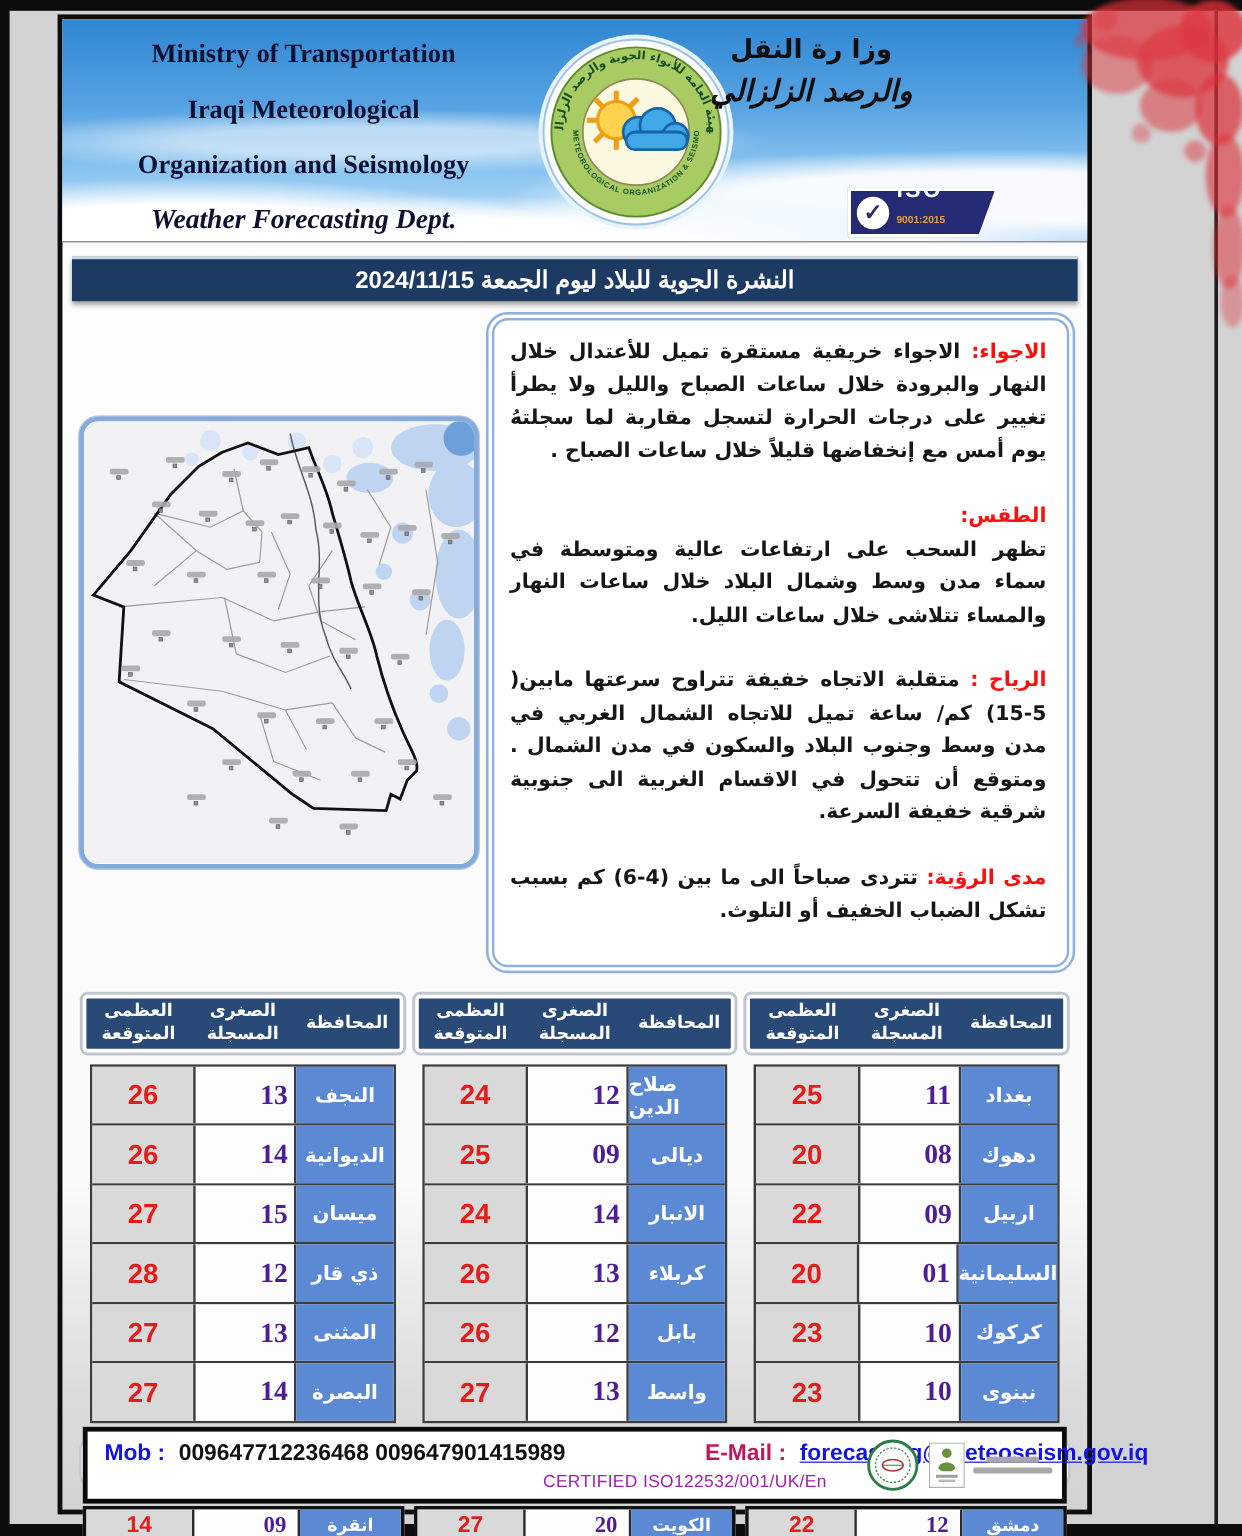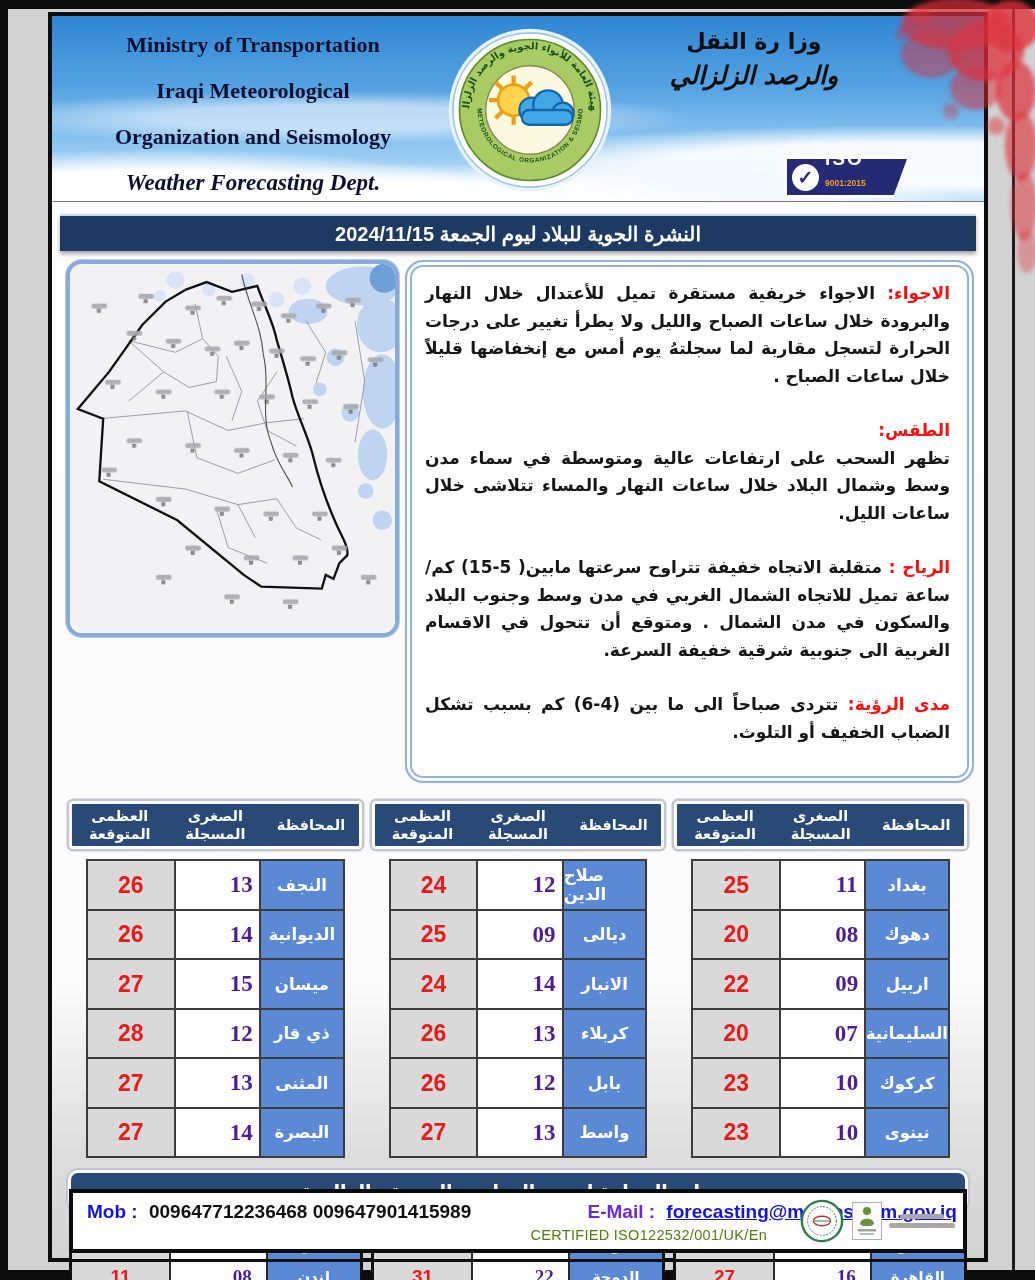--- a/index.html
+++ b/index.html
@@ -2,21 +2,21 @@
 <html><head>
 <meta charset="utf-8">
 <style>
   html,body{margin:0;padding:0;width:1035px;height:1280px;overflow:hidden;background:#0c0c0c;}
   *{box-sizing:border-box;}
 
   .mat{position:absolute;left:8px;top:9px;right:0;bottom:10px;background:#d2d2d2;}
   .mat::after{content:"";position:absolute;right:20px;top:0;bottom:0;width:3px;background:#1c1c1c;}
 
   .document{
-    position:absolute;left:48px;top:12px;width:940px;height:1250px;
+    position:absolute;left:48px;top:12px;width:862px;height:1250px;
     border:4px solid #0d0d0d;
     background:linear-gradient(180deg,#fdfdfd 0%,#fbfbfb 78%,#dcdcdc 92%,#d3d3d3 100%);
   }
 
   
   .header{
     position:relative;height:186px;border-bottom:1px solid #7a7a7a;
     background:
       radial-gradient(55% 42% at 12% 102%, #ffffff 0 44%, rgba(255,255,255,0) 72%),
       radial-gradient(48% 38% at 40% 108%, #fdfeff 0 48%, rgba(255,255,255,0) 75%),
@@ -47,41 +47,41 @@
   .iso-text i{font-style:normal;color:#f0a030;font-size:8.5px;font-weight:bold;margin-top:1px;}
   .iso-text u{text-decoration:none;font-size:7.5px;letter-spacing:1.5px;margin-top:1px;}
 
   
   .title-bar{margin:12px 8px 0;height:37px;background:#1d3a63;color:#fff;direction:rtl;
     display:flex;align-items:center;justify-content:center;
     font-family:Liberation Sans, sans-serif;font-weight:bold;font-size:20px;
     border-top:2px solid #cdd6e4;box-shadow:0 3px 4px rgba(0,0,0,.35);}
 
   
-  .content{display:flex;padding:9px 10px 12px 14px;align-items:flex-start;}
+  .content{display:flex;padding:9px 10px 12px 14px;align-items:center;}
   .map-panel{flex:none;width:333px;height:377px;border-radius:16px;border:4px solid #85abdb;
     box-shadow:inset 0 0 0 3px #ffffff,0 0 0 1px #b9cce6;overflow:hidden;background:#f2f2f4;}
   .map-panel svg{display:block;width:100%;height:100%;}
   .forecast-panel{flex:1;margin-left:6px;min-height:392px;background:#fff;border:2px solid #8fb1dd;
     border-radius:18px;box-shadow:inset 0 0 0 3px #ffffff,inset 0 0 0 5px #8fb1dd;
     padding:18px 22px 8px 18px;direction:rtl;
     font-family:"DejaVu Sans",sans-serif;font-weight:bold;font-size:17px;color:#161616;
     line-height:1.62;text-align:justify;}
   .forecast-panel p{margin:0 0 27px 0;}
   .forecast-panel .lbl{color:#fb0f0f;}
   .forecast-panel p:nth-child(2) .lbl{display:block;}
 
   
   #gov-tables{display:flex;gap:10px;margin:6px 17px 0;}
   .gov-group,.cap-group{flex:1;display:flex;flex-direction:column;}
   .grp-head{display:flex;background:#294a77;border-radius:4px;border:3px solid #fff;
     box-shadow:0 0 0 2.5px #c2c7cf;height:48px;align-items:center;direction:ltr;}
   .grp-head-cell{flex:1;color:#fff;font-weight:bold;font-size:14.5px;text-align:center;
     line-height:1.3;font-family:"DejaVu Sans",sans-serif;padding:0 4px;}
-  .grp-body{margin:10px 17px 0;border:2px solid #3c3c3c;background:#fff;}
+  .grp-body{margin:10px 6px 0;border:2px solid #3c3c3c;background:#fff;}
   .grp-row{display:grid;grid-template-columns:1.05fr 1.07fr 1fr;}
   .grp-row + .grp-row{border-top:2px solid #3c3c3c;}
   .cell{display:flex;align-items:center;justify-content:center;font-weight:bold;}
   .gov-group .cell{height:47.5px;}
   .cell.max{background:#d9d9d9;color:#e51c1c;font-size:23px;font-family:"Liberation Sans",sans-serif;}
   .cell.min{background:#fdfdfd;color:#4c1d95;font-size:23px;font-family:Liberation Serif, serif;
     border-left:2px solid #3c3c3c;border-right:2px solid #3c3c3c;padding-left:48px;}
   .cell.city{background:#5b89d4;color:#fff;font-size:16.5px;font-family:"DejaVu Sans",sans-serif;}
 
   .capitals-bar{margin:12px 16px 0;height:41px;background:#294a77;border-radius:10px;border:3px solid #fff;
@@ -96,23 +96,23 @@
   .cap-group .cell.city{font-size:14.5px;}
   .cap-group .grp-row + .grp-row{border-top:3px solid #101010;}
 
   
   .footer-box{position:absolute;left:17px;right:17px;bottom:5px;height:64px;background:#fff;
     border:4px solid #0b0b0b;z-index:6;font-family:"Liberation Sans",sans-serif;}
   .footer-line{position:absolute;left:14px;top:8px;font-size:19px;font-weight:bold;white-space:nowrap;}
   .mob-label{color:#1414e0;}
   .mob-nums{color:#111;margin-left:6px;}
   .email-part{margin-left:95px;}
-  .email-label{color:#6d28d9;padding-left:16px;}
+  .email-label{color:#be185d;padding-left:16px;}
   .email-link{color:#1414e0;text-decoration:underline;margin-left:6px;}
-  .certified{position:absolute;right:196px;bottom:6px;font-size:14.5px;color:#4d7c0f;letter-spacing:.3px;
+  .certified{position:absolute;right:196px;bottom:6px;font-size:14.5px;color:#a21caf;letter-spacing:.3px;
     filter:blur(.3px);margin-top:10px;}
   .footer-logos{position:absolute;right:8px;bottom:5px;display:flex;align-items:center;gap:7px;}
   .blur-lines{display:flex;flex-direction:column;gap:4px;}
   .blur-lines span{display:block;width:66px;height:5px;border-radius:2px;background:#a8a8a8;filter:blur(.6px);}
   .blur-lines span:first-child{width:44px;align-self:center;}
 
   .red-stamp{position:absolute;top:-4px;right:-4px;width:178px;height:300px;z-index:40;
     filter:blur(2px);opacity:.93;pointer-events:none;}
 </style>
 </head>
@@ -383,21 +383,21 @@
             <div class="cell min">08</div>
             <div class="cell city">دهوك</div>
           </div>
           <div class="grp-row">
             <div class="cell max">22</div>
             <div class="cell min">09</div>
             <div class="cell city">اربيل</div>
           </div>
           <div class="grp-row">
             <div class="cell max">20</div>
-            <div class="cell min">07</div>
+            <div class="cell min">01</div>
             <div class="cell city">السليمانية</div>
           </div>
           <div class="grp-row">
             <div class="cell max">23</div>
             <div class="cell min">10</div>
             <div class="cell city">كركوك</div>
           </div>
           <div class="grp-row">
             <div class="cell max">23</div>
             <div class="cell min">10</div>

